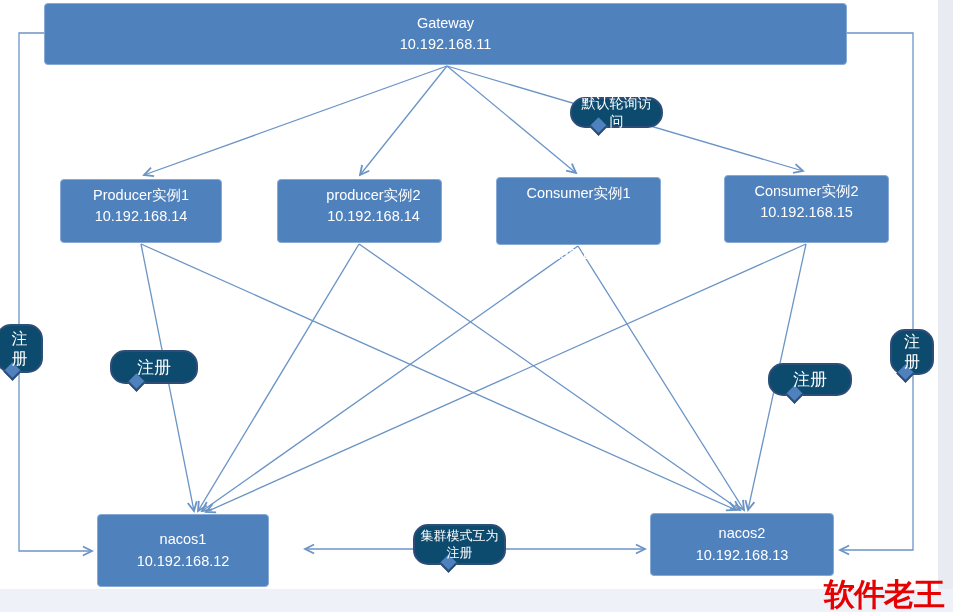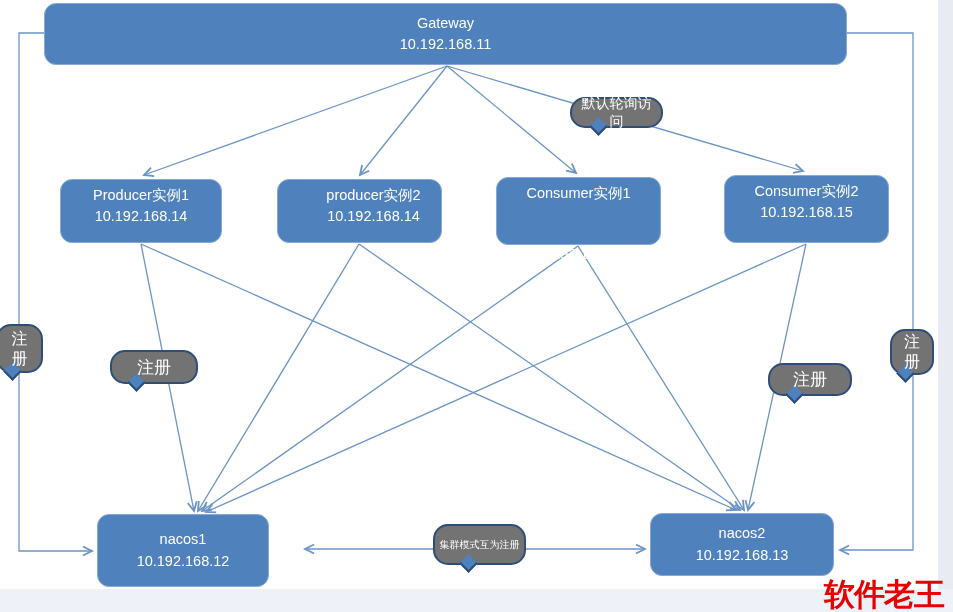--- a/index.html
+++ b/index.html
@@ -4,40 +4,40 @@
 <style>
   html,body{margin:0;padding:0;background:#fff;}
   #stage{
     position:relative;width:953px;height:612px;overflow:hidden;
     background:#ffffff;font-family:"Liberation Sans","DejaVu Sans",sans-serif;
   }
   .strip-right{position:absolute;top:0;left:938px;width:15px;height:612px;background:#e9ebf3;}
   .strip-bottom{position:absolute;top:589px;left:0;width:953px;height:23px;background:#eef1f8;}
   #wires{position:absolute;top:0;left:0;width:953px;height:612px;}
   .node{
-    position:absolute;background:#4f81bd;border:1px solid #86a9d6;border-radius:12px;
+    position:absolute;background:#4f81bd;border:1px solid #86a9d6;border-radius:4px;
     color:#ffffff;text-align:center;box-sizing:border-box;
     display:flex;flex-direction:column;justify-content:center;
     line-height:1.45;font-size:14.5px;
   }
   .node.top-align{justify-content:flex-start;padding-top:5px;}
   .callout{
-    position:absolute;background:#737373;border:2.5px solid #2e4e79;border-radius:15px;
+    position:absolute;background:#0c4a6e;border:2.5px solid #2e4e79;border-radius:15px;
     color:#ffffff;text-align:center;box-sizing:border-box;
     display:flex;align-items:center;justify-content:center;
     font-size:16px;
   }
   .callout .notch{
     position:absolute;bottom:-7px;left:22%;width:11px;height:11px;background:#4f81bd;
     border-right:2.5px solid #2e4e79;border-bottom:2.5px solid #2e4e79;
     transform:rotate(45deg);
   }
   .callout.vertical{font-size:16px;line-height:1.25;}
   .callout.vertical .callout-text{display:block;width:1.15em;word-break:break-all;}
-  .callout.small{font-size:10px;line-height:1.3;margin-left:20px;}
+  .callout.small{font-size:13px;line-height:1.3;}
   .callout .callout-text{position:relative;z-index:1;padding:1px 4px;}
   .watermark{
     position:absolute;left:824px;top:574px;width:130px;
     color:#e60000;font-size:31px;font-weight:800;letter-spacing:-1px;white-space:nowrap;
   }
 </style>
 </head>
 <body>
 
 <div id="stage">

